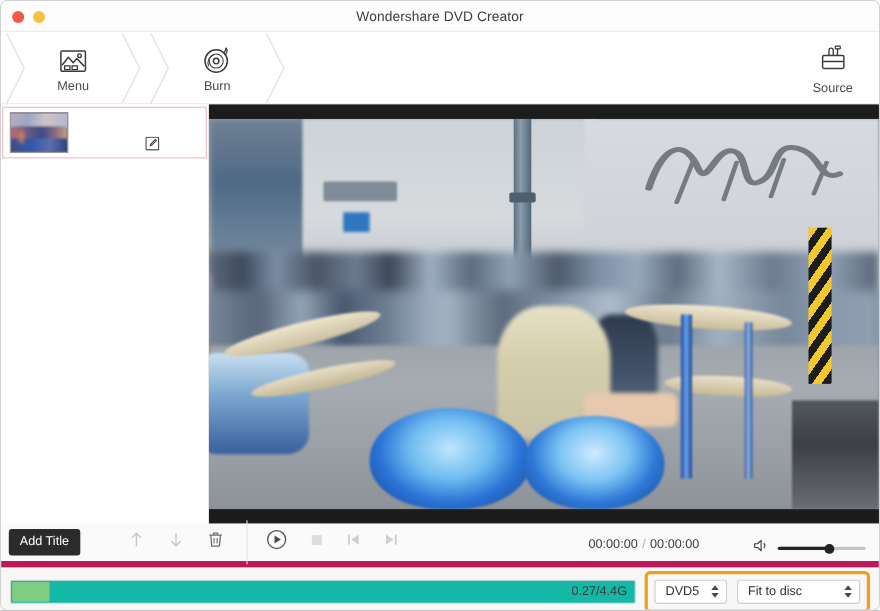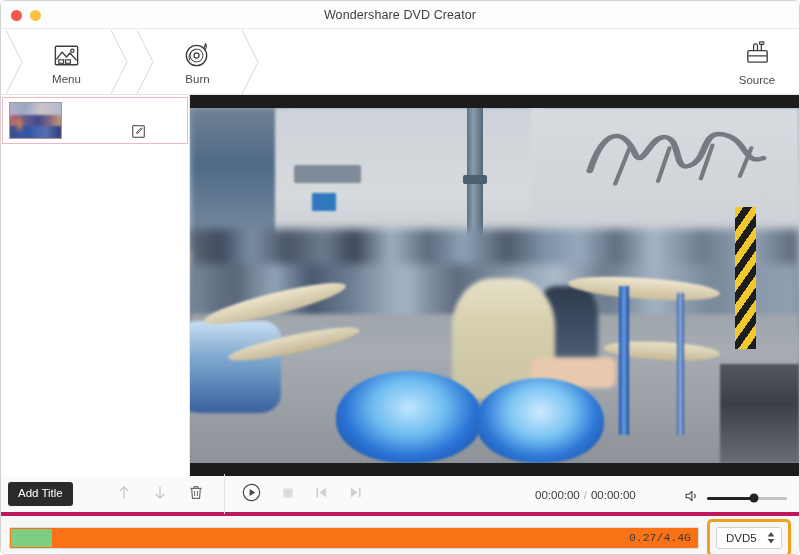--- a/index.html
+++ b/index.html
@@ -309,21 +309,21 @@
     position:absolute; left:0; width:100%; height:13px; background:#1c1c1c;
   }
   .bar-top { top:0; }
   .bar-bot { bottom:0; }
 
   
   .transport {
     position: relative;
     height: 40px;
     background: #fafafa;
-    border-bottom: 4px solid #be185d;
+    border-bottom: 6px solid #be185d;
     display: flex;
     align-items: center;
   }
   .add-title {
     margin-left: 7px;
     background: #2b2b2b;
     color: #ffffff;
     font-size: 11.5px;
     padding: 5px 10px 6px;
     border-radius: 3px;
@@ -372,26 +372,25 @@
     background: #f7f7f7;
     display: flex;
     align-items: center;
     padding: 0 8px;
     gap: 0;
   }
   .cap-bar {
     position: relative;
     flex: 1;
     height: 22px;
-    background: #f97316;
+    background: #14b8a6;
     border: 1px solid #dcdcdc;
     border-radius: 2px;
     display: flex; align-items: center;
     margin-right: 8px;
-    font-family: Liberation Mono, monospace;
   }
   .cap-fill {
     position: absolute; left: 1px; top: 1px;
     width: 6%; height: 18px;
     background: #7dce83;
     border-radius: 1px;
   }
   .cap-text {
     position: absolute; right: 7px;
     font-size: 11.5px; color: #3a3a3a;
@@ -647,16 +646,27 @@
         <span>DVD5</span>
         <span class="sel-arrows">
           <svg width="8" height="5" viewBox="0 0 8 5">
               <path d="M4 0 L7.4 4.4 L0.6 4.4 Z" fill="#4a4a4a"></path>
             </svg>
           <svg width="8" height="5" viewBox="0 0 8 5">
               <path d="M4 4.4 L7.4 0 L0.6 0 Z" fill="#4a4a4a"></path>
             </svg>
         </span>
       </div>
+      <div class="sel fit">
+        <span>Fit to disc</span>
+        <span class="sel-arrows">
+          <svg width="8" height="5" viewBox="0 0 8 5">
+              <path d="M4 0 L7.4 4.4 L0.6 4.4 Z" fill="#4a4a4a"></path>
+            </svg>
+          <svg width="8" height="5" viewBox="0 0 8 5">
+              <path d="M4 4.4 L7.4 0 L0.6 0 Z" fill="#4a4a4a"></path>
+            </svg>
+        </span>
+      </div>
     </div>
   </div>
 
 </div>
 
 </body></html>

